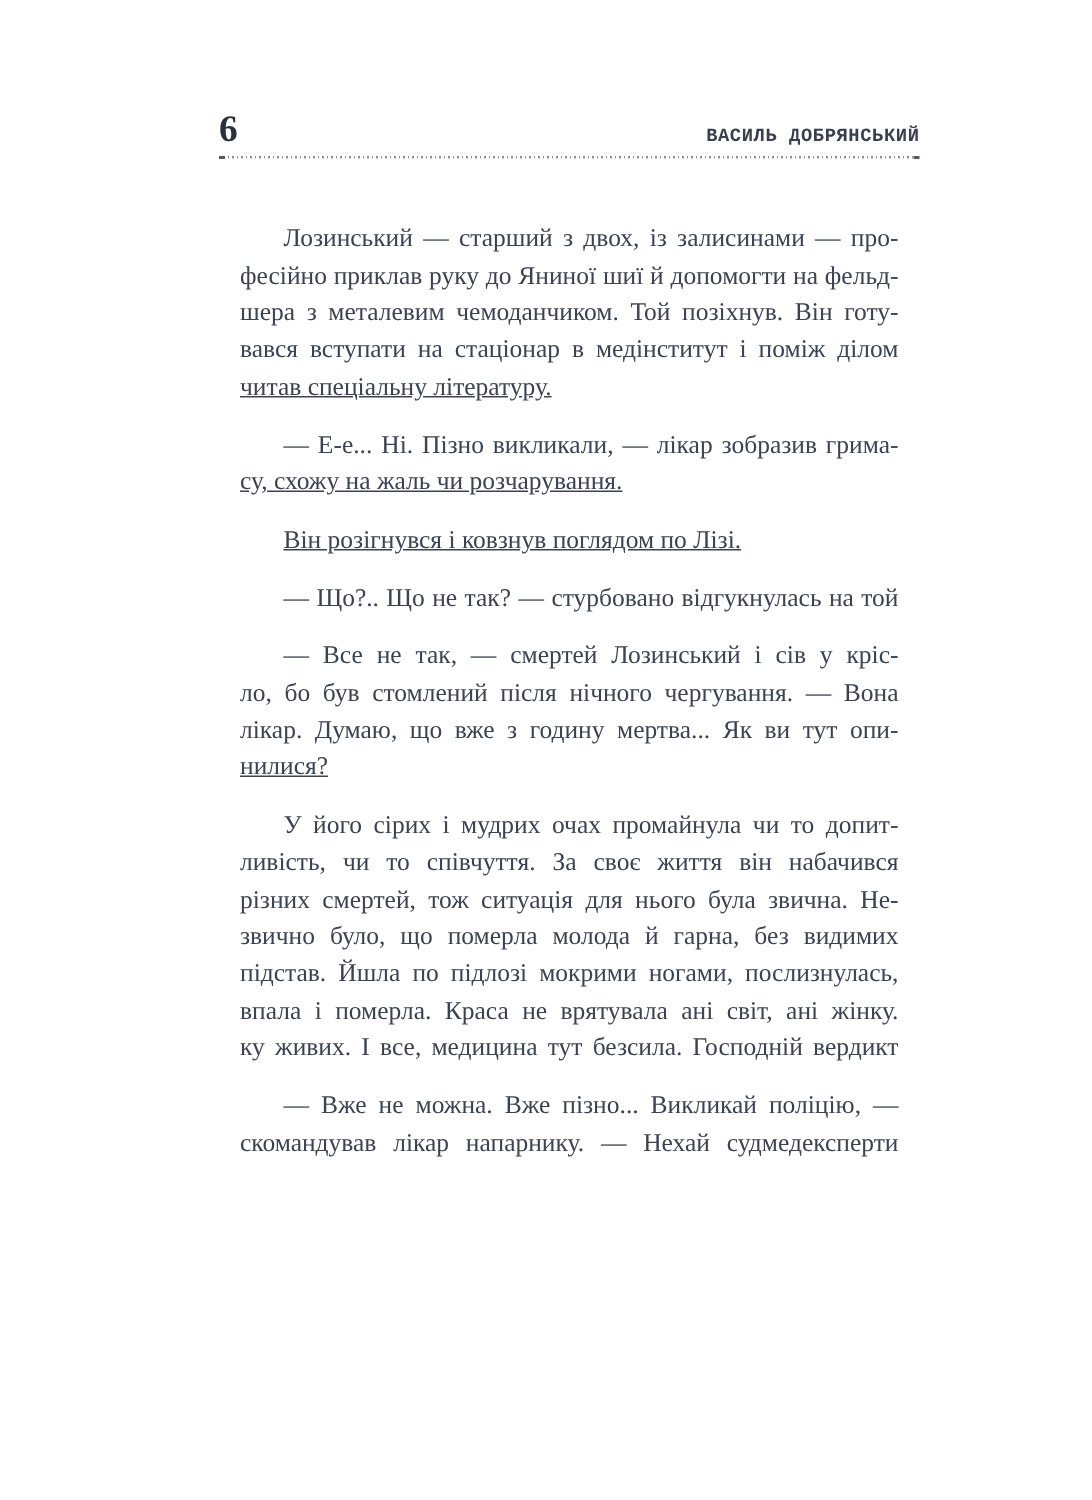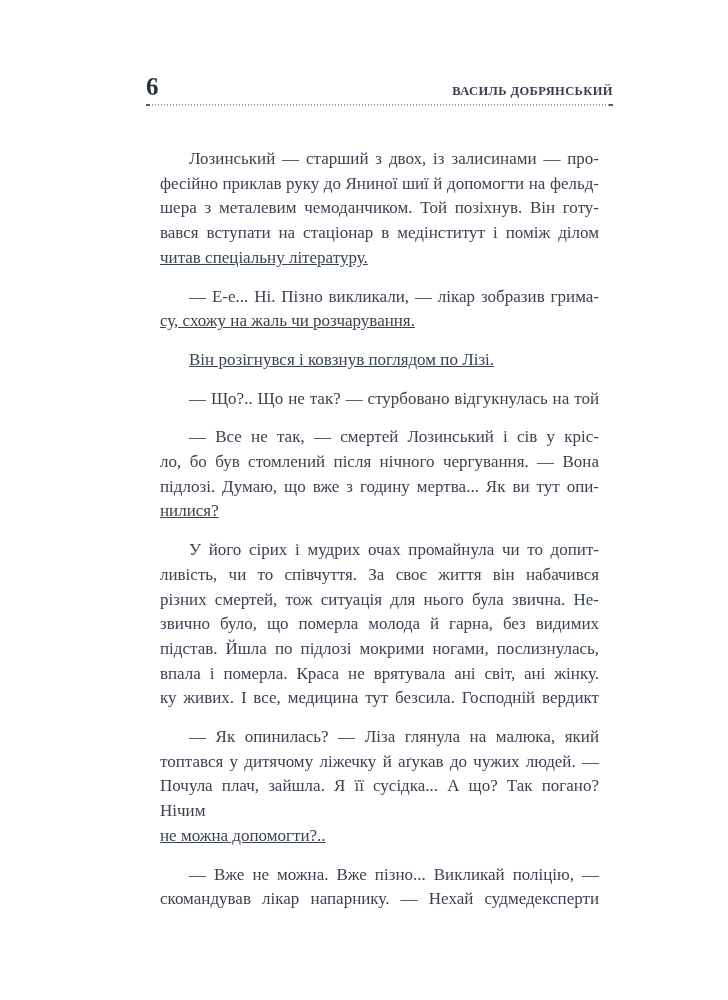--- a/index.html
+++ b/index.html
@@ -28,21 +28,21 @@
     align-items: baseline;
   }
   .page-number {
     font-family: "Liberation Serif", serif;
     font-size: 25px;
     font-weight: 700;
     color: #2a313d;
     line-height: 1;
   }
   .running-author {
-    font-family: Liberation Serif, serif;
+    font-family: Liberation Mono, monospace;
     font-size: 12.5px;
     font-weight: 700;
     letter-spacing: 0.4px;
     color: #39404d;
     line-height: 1;
   }
   
   .header-rule {
     top: 104px;
     height: 3px;
@@ -119,37 +119,31 @@
       </div>
       <div class="para">
         <div class="line first last">Він розігнувся і ковзнув поглядом по Лізі.</div>
       </div>
       <div class="para">
         <div class="line first">— Що?.. Що не так? — стурбовано відгукнулась на той</div>
       </div>
       <div class="para">
         <div class="line first">— Все не так, — смертей Лозинський і сів у кріс-</div>
         <div class="line">ло, бо був стомлений після нічного чергування. — Вона</div>
-        <div class="line">підлозі. Думаю, що вже з годину мертва... Як ви тут опи-</div>
+        <div class="line">лікар. Думаю, що вже з годину мертва... Як ви тут опи-</div>
         <div class="line last">нилися?</div>
       </div>
       <div class="para">
         <div class="line first">У його сірих і мудрих очах промайнула чи то допит-</div>
         <div class="line">ливість, чи то співчуття. За своє життя він набачився</div>
         <div class="line">різних смертей, тож ситуація для нього була звична. Не-</div>
         <div class="line">звично було, що померла молода й гарна, без видимих</div>
         <div class="line">підстав. Йшла по підлозі мокрими ногами, послизнулась,</div>
         <div class="line">впала і померла. Краса не врятувала ані світ, ані жінку.</div>
         <div class="line">ку живих. І все, медицина тут безсила. Господній вердикт</div>
       </div>
       <div class="para">
-        <div class="line first">— Як опинилась? — Ліза глянула на малюка, який</div>
-        <div class="line">топтався у дитячому ліжечку й аґукав до чужих людей. —</div>
-        <div class="line">Почула плач, зайшла. Я її сусідка... А що? Так погано? Нічим</div>
-        <div class="line last">не можна допомогти?..</div>
-      </div>
-      <div class="para">
         <div class="line first">— Вже не можна. Вже пізно... Викликай поліцію, —</div>
         <div class="line">скомандував лікар напарнику. — Нехай судмедексперти</div>
       </div>
     </div>
 
 </div>
 
 </body></html>

